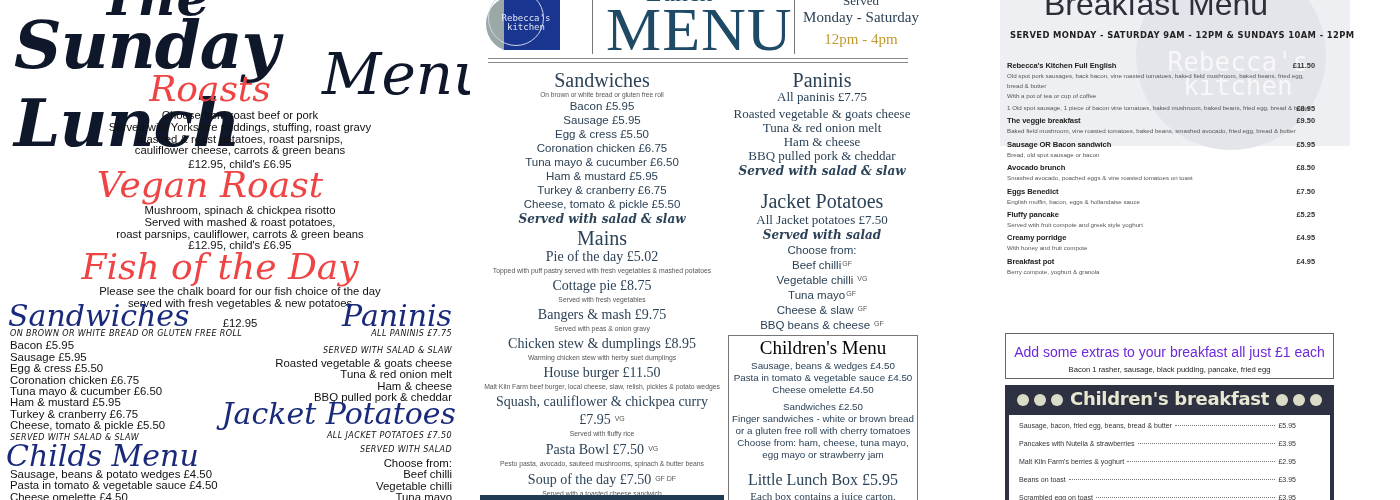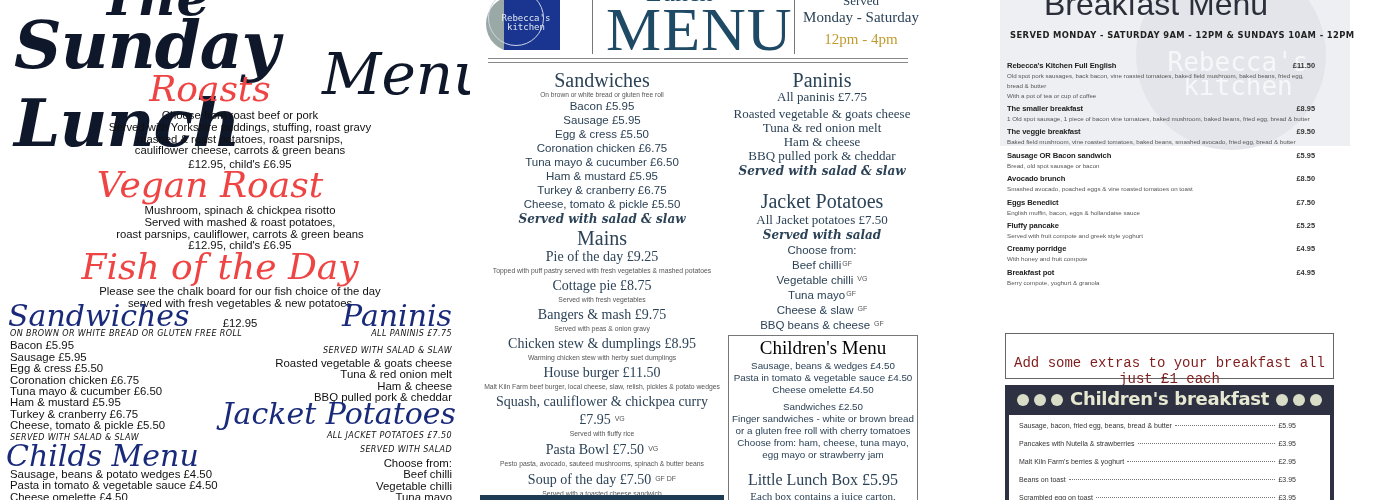--- a/index.html
+++ b/index.html
@@ -59,21 +59,21 @@
   .bf-watermark-circ { position: absolute; left: 136px; top: -40px; width: 190px; height: 190px; border-radius: 50%; background: #e3e5ea; }
   .bf-watermark { position: absolute; left: 138px; top: 50px; width: 200px; text-align: center; font-family: "DejaVu Sans Mono", monospace; font-size: 26px; line-height: 24px; color: #f7f7f9; }
   .bf-title { position: absolute; left: 44px; top: -14px; font-family: "Liberation Sans", sans-serif; font-size: 32px; color: #2b2f3a; }
   .bf-served { position: absolute; left: 10px; top: 30px; font-family: "DejaVu Sans", sans-serif; font-size: 8.4px; letter-spacing: 0.4px; color: #222; font-weight: bold; }
   .bf-list { position: absolute; left: 7px; top: 60px; width: 322px; }
   .bf-item { position: relative; margin-bottom: 2.6px; }
   .bf-name { font-family: "Liberation Sans", sans-serif; font-size: 7.6px; font-weight: bold; color: #222; line-height: 11px; letter-spacing: -0.1px; }
   .bf-price { position: absolute; right: 14px; top: 0; font-family: "Liberation Sans", sans-serif; font-size: 7.4px; font-weight: bold; color: #333; line-height: 11px; }
   .bf-desc { font-family: "Liberation Sans", sans-serif; font-size: 6.2px; color: #555; line-height: 9.8px; }
   .extras-box { position: absolute; left: 5px; top: 333px; width: 329px; height: 46px; border: 1.5px solid #666; text-align: center; background: #fff; }
-  .extras-head { font-family: Liberation Mono, monospace; font-size: 14px; color: #7f1d1d; margin-top: 21px; }
+  .extras-head { font-family: Liberation Sans, sans-serif; font-size: 14px; color: #6d28d9; margin-top: 10px; }
   .extras-sub { font-family: "Liberation Sans", sans-serif; font-size: 7.6px; color: #222; margin-top: 5px; }
   .kids-box { position: absolute; left: 5px; top: 385px; width: 329px; height: 130px; background: #2e3142; }
   .kids-head { position: relative; height: 30px; }
   .dots { position: absolute; top: 9px; display: flex; gap: 5px; }
   .dot { width: 12px; height: 12px; border-radius: 50%; background: #d9ddc7; }
   .kids-title { position: absolute; left: 0; width: 329px; top: 3px; text-align: center; font-family: "DejaVu Sans", sans-serif; font-size: 18px; font-weight: bold; color: #e6e8d2; letter-spacing: -0.3px; }
   .kids-list { position: absolute; left: 4px; top: 30px; width: 321px; height: 100px; background: #fff; padding: 7px 10px 0 10px; }
   .kids-row { display: flex; align-items: baseline; font-family: "Liberation Sans", sans-serif; font-size: 7px; color: #333; height: 18px; }
   .kids-row .name { white-space: nowrap; }
   .kids-row .leader { flex: 1; border-bottom: 1px dotted #777; margin: 0 3px; transform: translateY(-2px); }
@@ -182,21 +182,21 @@
     <div class="l-item">Sausage £5.95</div>
     <div class="l-item">Egg &amp; cress £5.50</div>
     <div class="l-item">Coronation chicken £6.75</div>
     <div class="l-item">Tuna mayo &amp; cucumber £6.50</div>
     <div class="l-item">Ham &amp; mustard £5.95</div>
     <div class="l-item">Turkey &amp; cranberry £6.75</div>
     <div class="l-item">Cheese, tomato &amp; pickle £5.50</div>
     <div class="l-served">Served with salad &amp; slaw</div>
     <div class="l-head" style="margin-top:1px;">Mains</div>
 
-    <div class="l-main"><span>Pie of the day £9.25</span></div>
+    <div class="l-main"><span>Pie of the day £5.02</span></div>
     <div class="l-desc">Topped with puff pastry served with fresh vegetables &amp; mashed potatoes</div>
     <div class="l-main"><span>Cottage pie £8.75</span></div>
     <div class="l-desc">Served with fresh vegetables</div>
     <div class="l-main"><span>Bangers &amp; mash £9.75</span></div>
     <div class="l-desc">Served with peas &amp; onion gravy</div>
     <div class="l-main"><span>Chicken stew &amp; dumplings £8.95</span></div>
     <div class="l-desc">Warming chicken stew with herby suet dumplings</div>
     <div class="l-main"><span>House burger £11.50</span></div>
     <div class="l-desc">Malt Kiln Farm beef burger, local cheese, slaw, relish, pickles &amp; potato wedges</div>
     <div class="l-main"><span>Squash, cauliflower &amp; chickpea curry £7.95</span><span class="l-tag">VG</span></div>
@@ -257,21 +257,20 @@
 
   <div class="bf-list">
     <div class="bf-item">
       <div class="bf-name">Rebecca's Kitchen Full English</div>
       <div class="bf-price">£11.50</div>
       <div class="bf-desc">Old spot pork sausages, back bacon, vine roasted tomatoes, baked field mushroom, baked beans, fried egg,</div>
       <div class="bf-desc">bread &amp; butter</div>
       <div class="bf-desc">With a pot of tea or cup of coffee</div>
     </div>
     <div class="bf-item">
-      <div class="bf-name">The smaller breakfast</div>
       <div class="bf-price">£8.95</div>
       <div class="bf-desc">1 Old spot sausage, 1 piece of bacon vine tomatoes, baked mushroom, baked beans, fried egg, bread &amp; butter</div>
     </div>
     <div class="bf-item">
       <div class="bf-name">The veggie breakfast</div>
       <div class="bf-price">£9.50</div>
       <div class="bf-desc">Baked field mushroom, vine roasted tomatoes, baked beans, smashed avocado, fried egg, bread &amp; butter</div>
     </div>
     <div class="bf-item">
       <div class="bf-name">Sausage OR Bacon sandwich</div>

